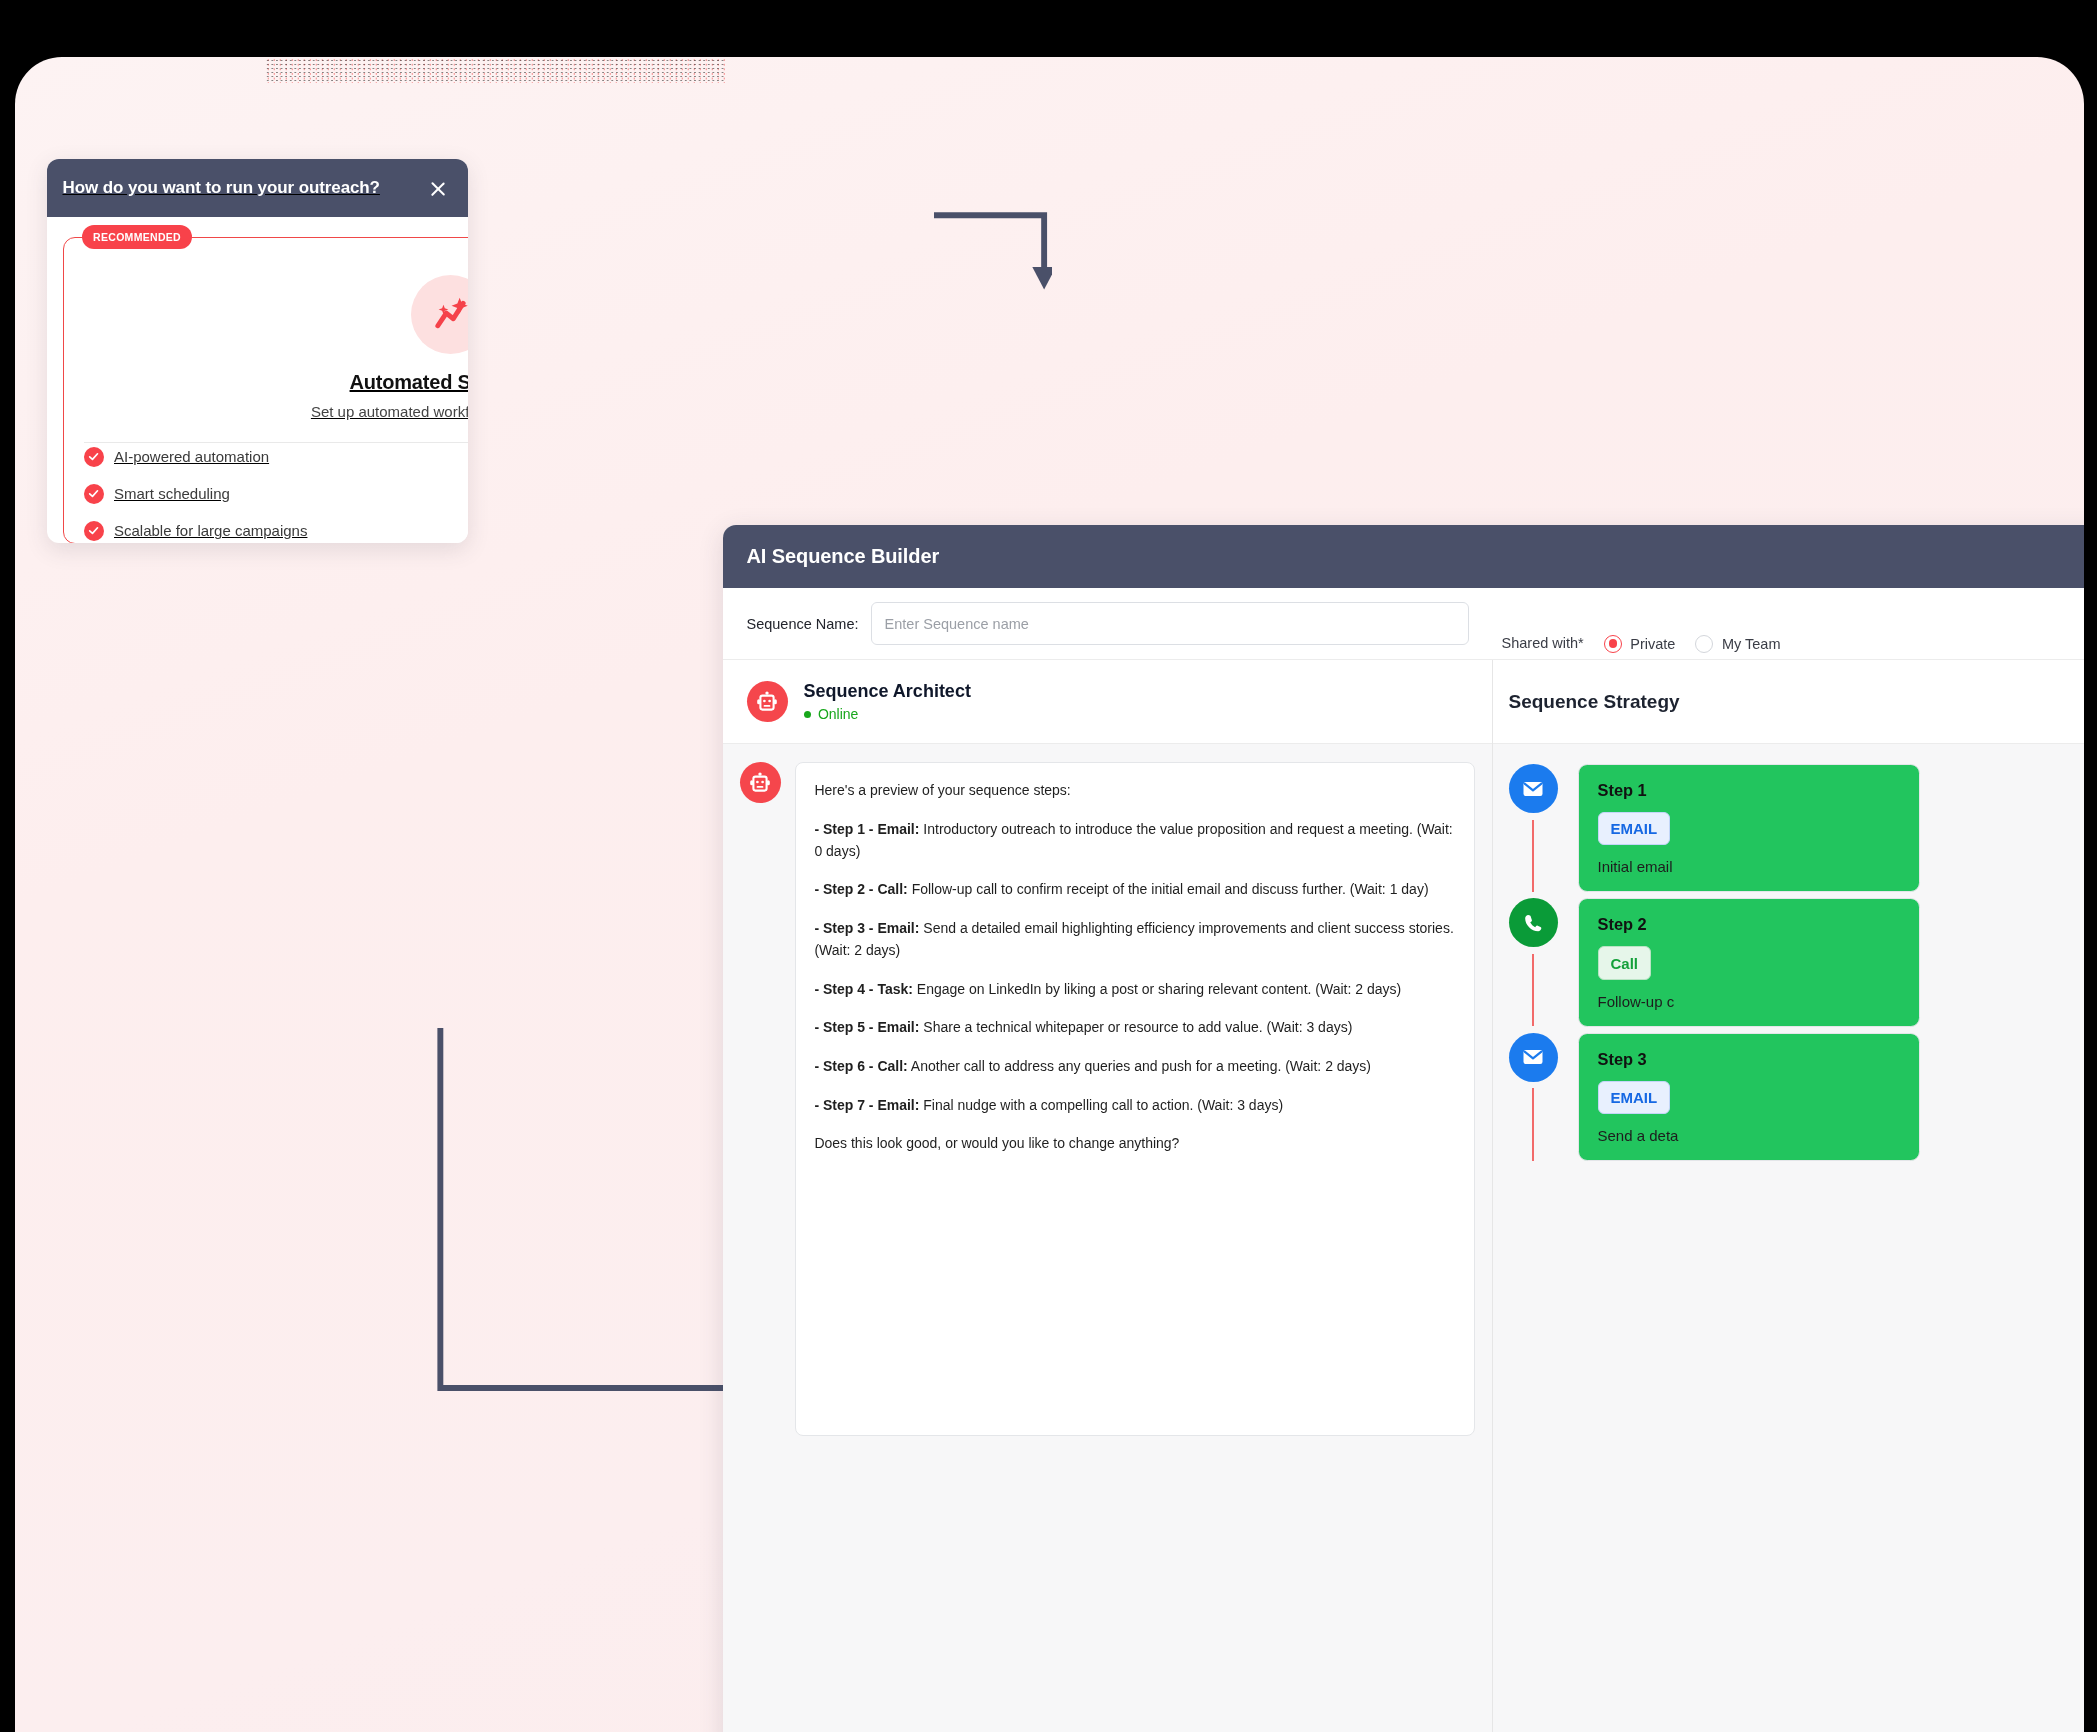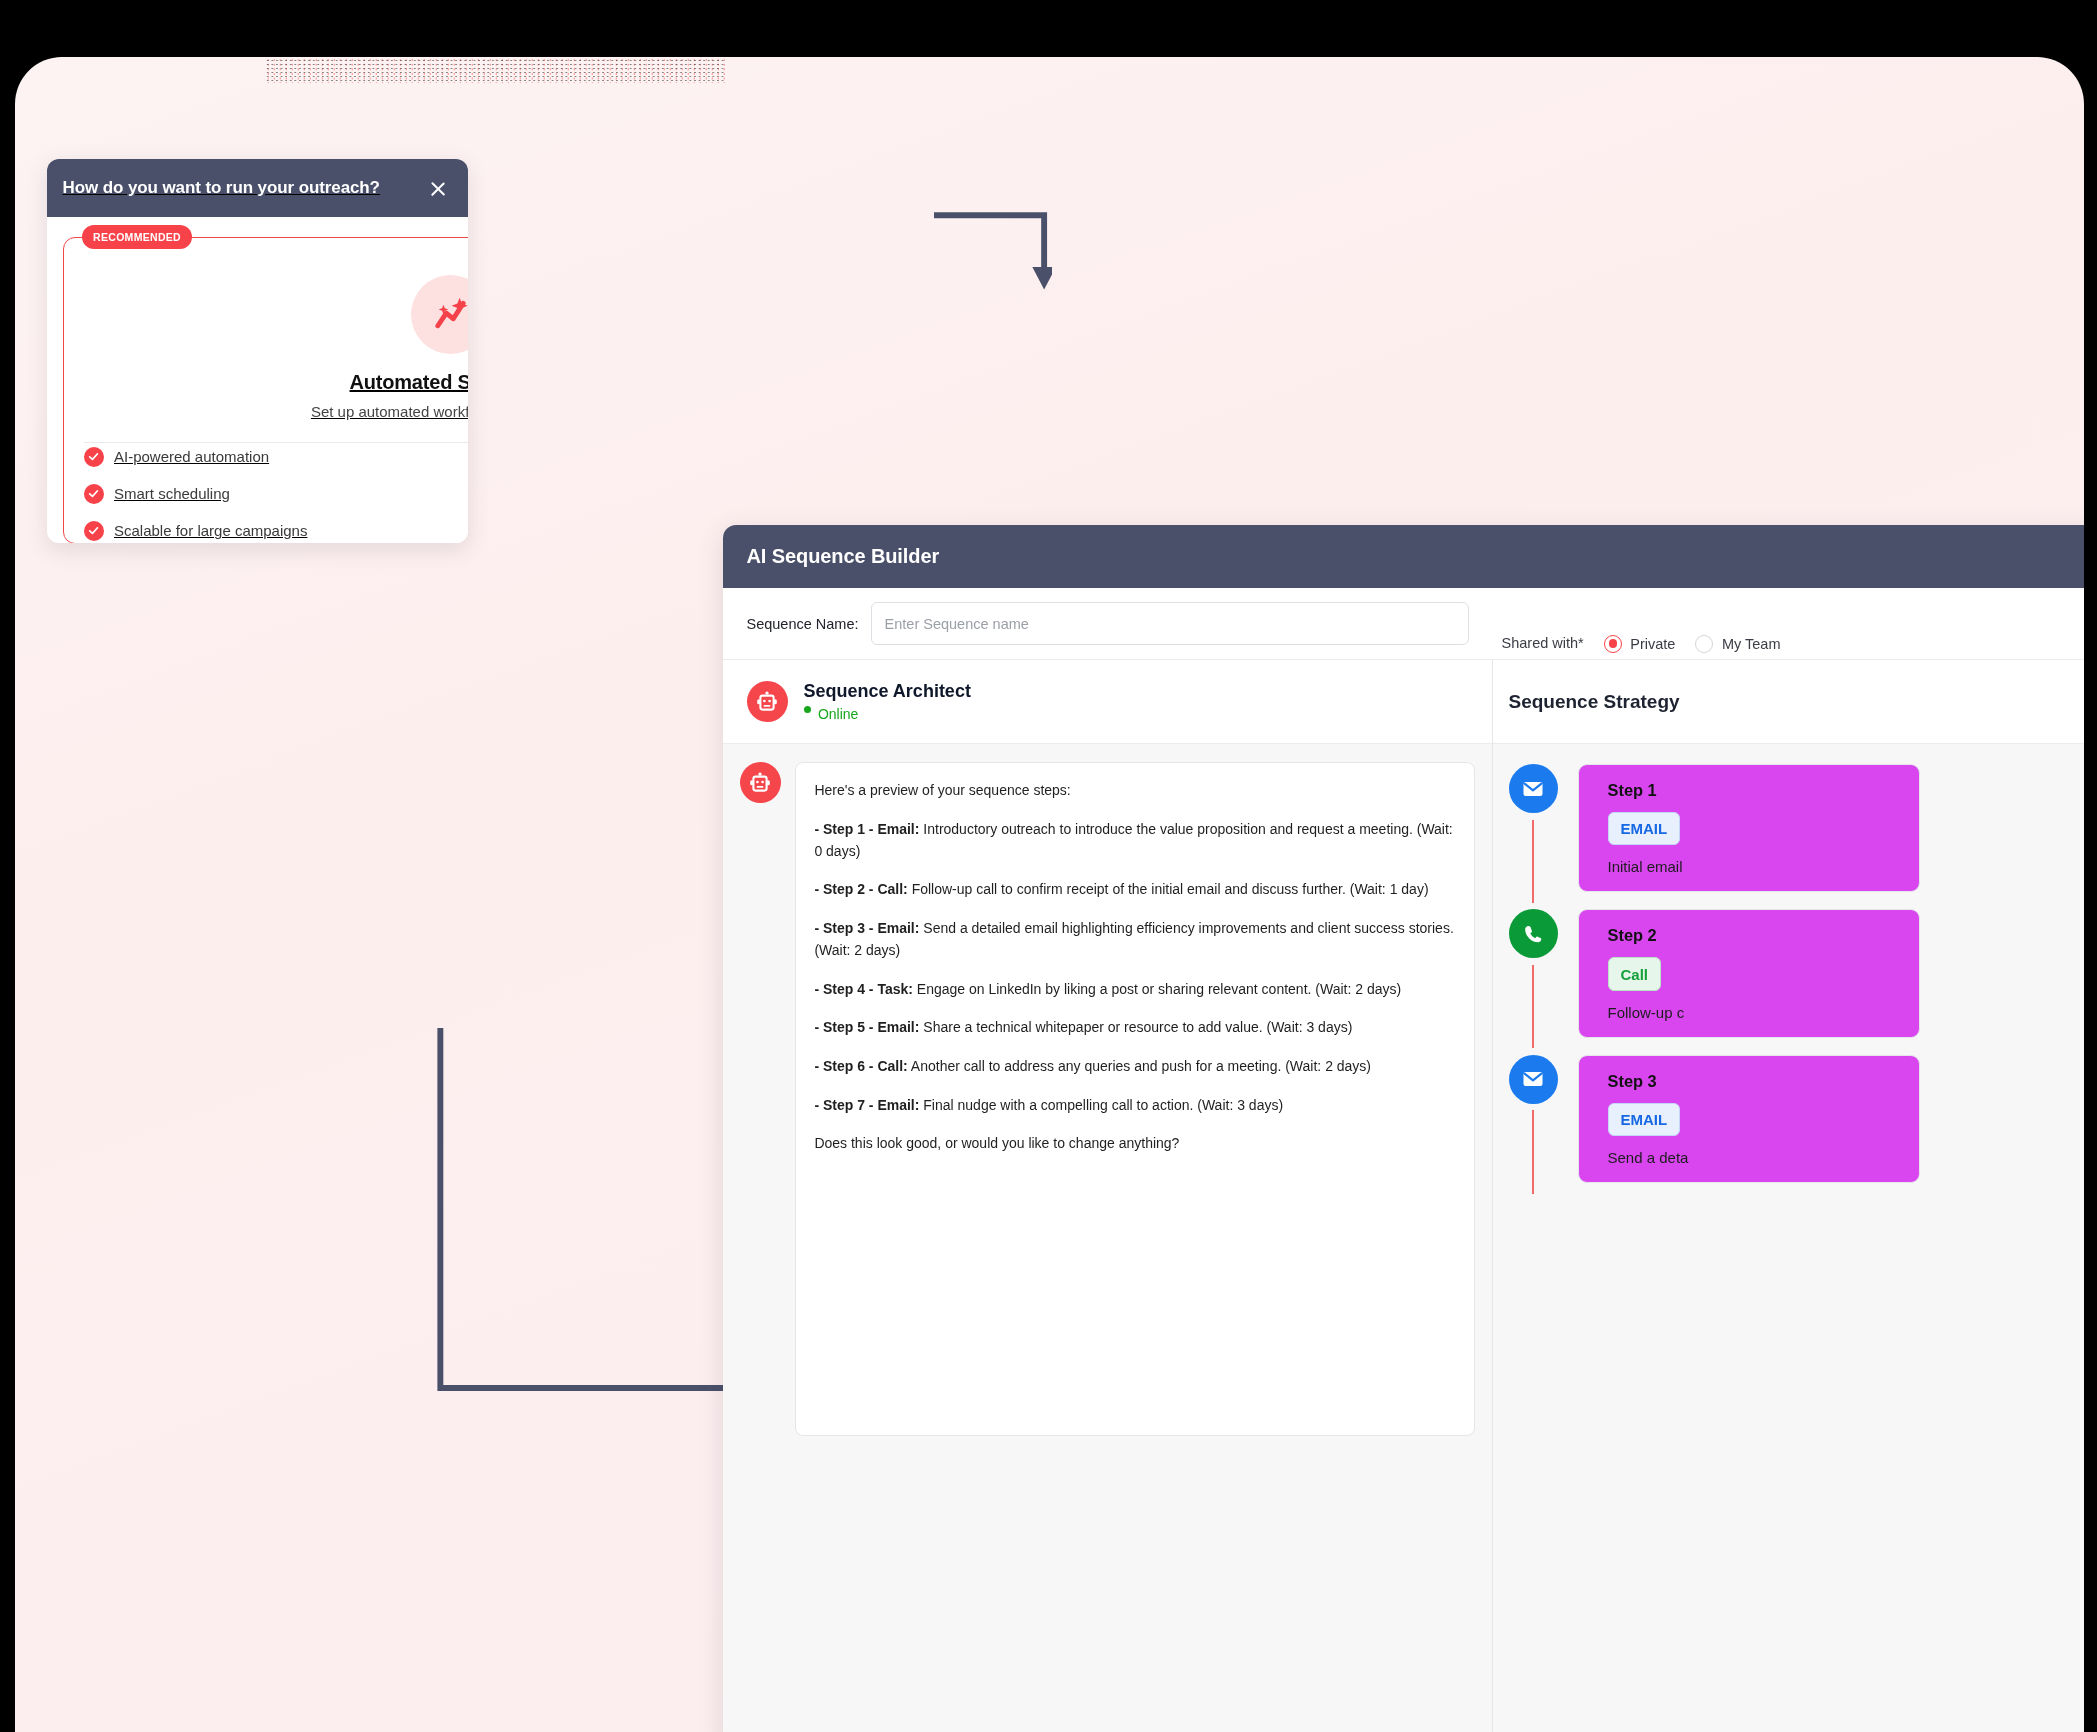--- a/index.html
+++ b/index.html
@@ -120,21 +120,21 @@
   #chat-col{width:770px;border-right:0.7px solid #e6e6e6;display:flex;flex-direction:column;}
   #architect-bar{
     height:84px;display:flex;align-items:center;gap:16px;padding:0 24px;
     border-bottom:0.7px solid #ececec;background:#fff;
   }
   .bot-avatar{
     width:41px;height:41px;border-radius:50%;background:#f5464c;flex:0 0 auto;
     display:flex;align-items:center;justify-content:center;
   }
   #architect-name{font-size:18px;font-weight:700;color:#0f172a;}
-  #architect-status{display:flex;align-items:flex-start;gap:7.2px;margin-top:4.6px;}
+  #architect-status{display:flex;align-items:center;gap:7.2px;margin-top:4.6px;}
   .status-dot{width:7.2px;height:7.2px;border-radius:50%;background:#18a71c;}
   #architect-status-text{font-size:14px;color:#18a71c;}
 
   #chat-area{flex:1;background:#f7f7f8;padding:18.4px 17px 0 17px;display:flex;gap:14.5px;}
   #msg-bubble{
     flex:1;background:#fff;border:0.7px solid #e4e6e9;border-radius:8px;
     padding:17px 18.4px;font-size:14px;line-height:1.55;color:#1f1f1f;
     height:674px;overflow:hidden;
   }
   #msg-bubble p{margin:0 0 17px 0;}
@@ -152,22 +152,22 @@
   #strategy-title{font-size:19px;font-weight:700;color:#1d2330;white-space:nowrap;}
   #strategy-body{flex:1;background:#f7f7f8;padding:20px 0 0 16px;}
   .step-row{display:flex;gap:20px;position:relative;}
   .rail{display:flex;flex-direction:column;align-items:center;flex:0 0 auto;width:49px;}
   .step-icon{
     width:49px;height:49px;border-radius:50%;flex:0 0 auto;
     display:flex;align-items:center;justify-content:center;
   }
   .rail-line{width:1.6px;flex:1;background:#f26a6a;margin-top:6.6px;margin-bottom:6.6px;min-height:72px;}
   .step-card{
-    background:#d946ef;border:0.7px solid #e4e6e9;border-radius:9.2px;
-    padding:16px 29px;margin-bottom:17px;min-width:342px;
+    background:#22c55e;border:0.7px solid #e4e6e9;border-radius:9.2px;
+    padding:16px 19px;margin-bottom:6px;min-width:342px;
   }
   .step-title{font-size:16.4px;font-weight:700;color:#111;}
   .step-chip{
     display:inline-block;margin-top:12px;font-size:15px;font-weight:700;
     padding:7.2px 12px;border-radius:6px;
   }
   .chip-email{background:#e8f0fe;border:0.7px solid #c3d6f8;color:#1668e3;}
   .chip-call{background:#e6f6ea;border:0.7px solid #b9e4c4;color:#14a03a;}
   .step-desc{font-size:15px;color:#1d1d1d;margin-top:13px;white-space:nowrap;}
 </style>

